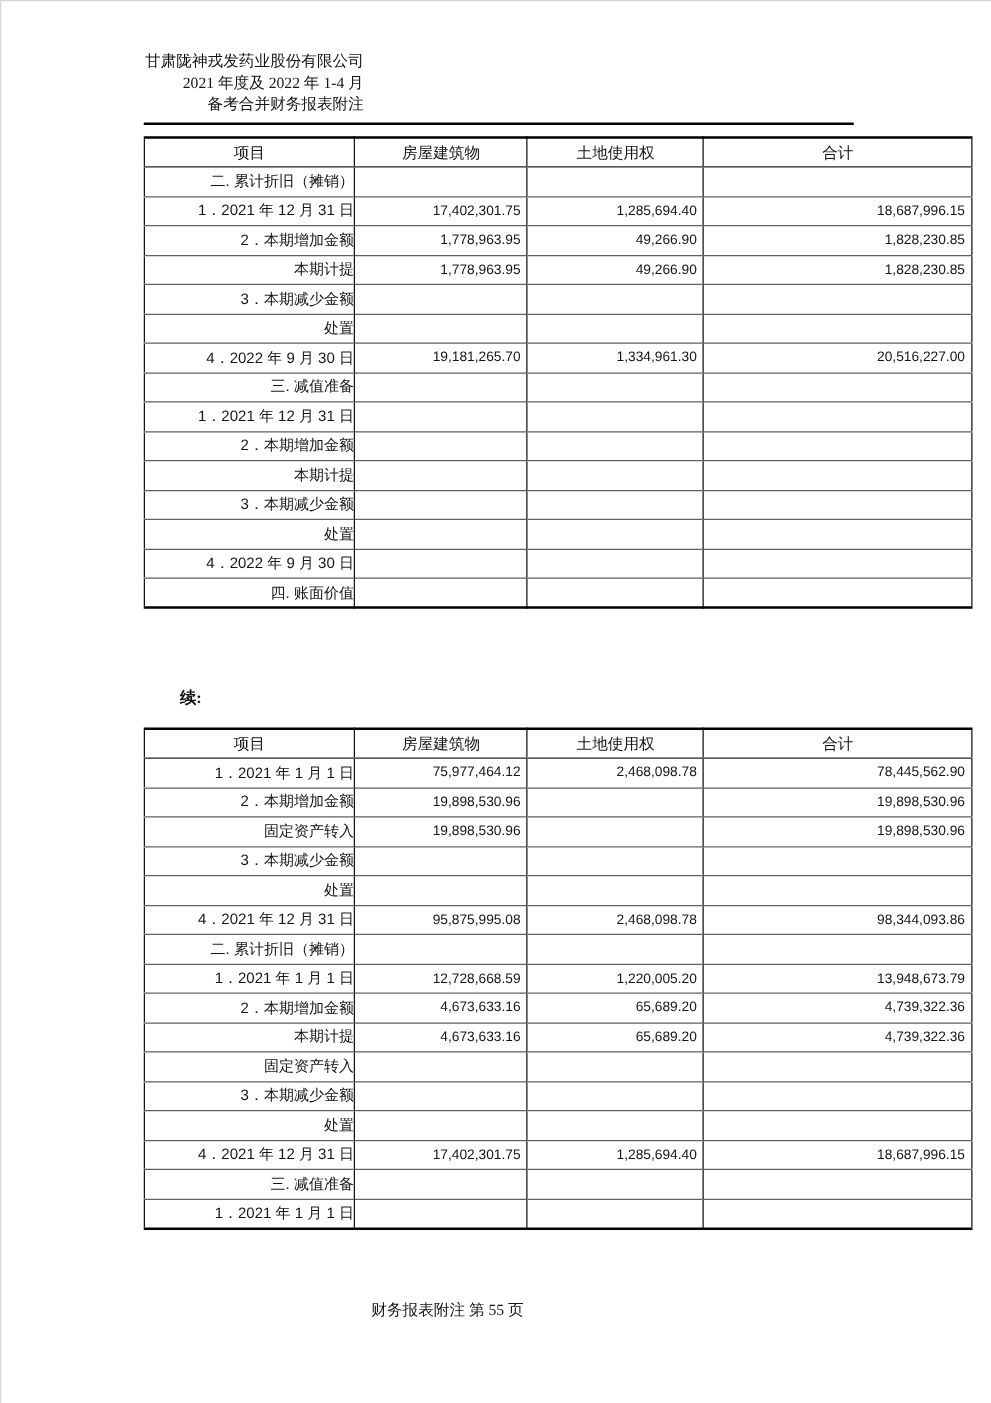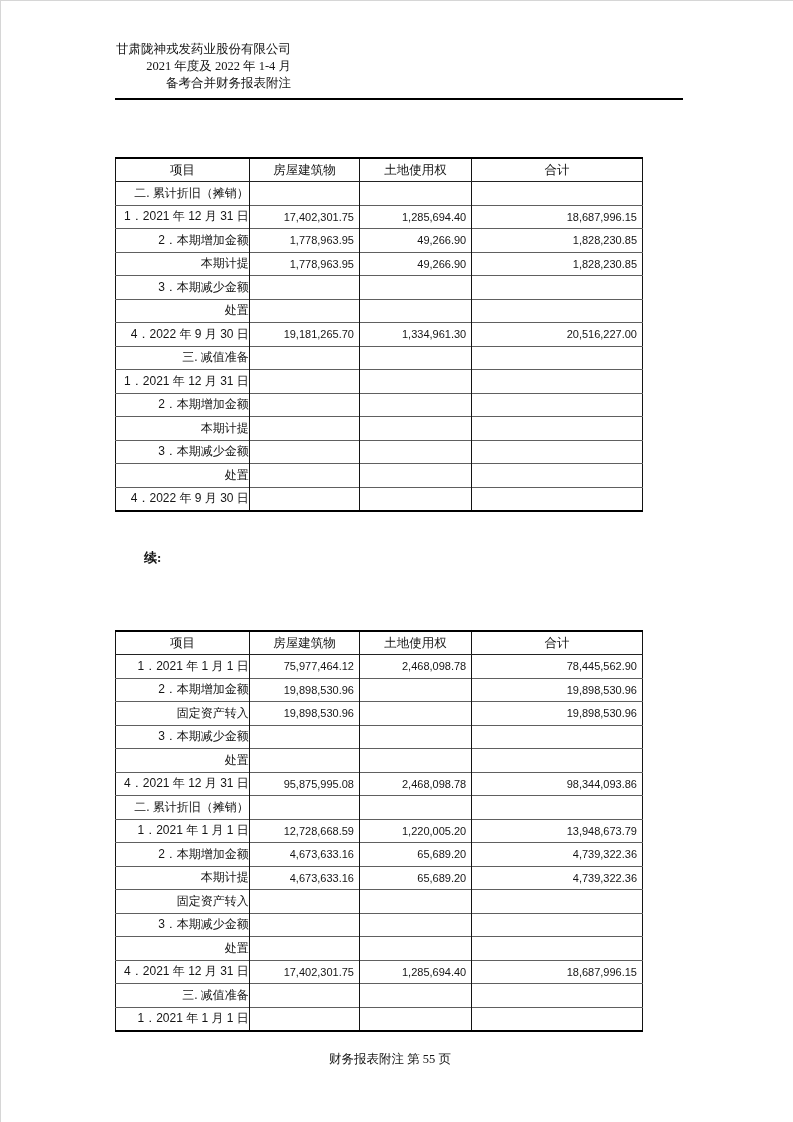--- a/index.html
+++ b/index.html
@@ -21,26 +21,25 @@
     white-space: nowrap;
     text-align: right;
   }
 
   .header-rule {
     position: absolute; left: 114px; top: 97px;
     width: 568px; height: 2px; background: #000;
   }
 
   table.data-table {
-    position: absolute; left: 114px; width: 528px;
+    position: absolute; left: 114px; width: 663px;
     border-collapse: collapse; table-layout: fixed;
     border: 1.5px solid #141414;
     border-top: 2.5px solid #000;
     border-bottom: 2.5px solid #000;
-    margin-top: 48px;
   }
   #table1 { top: 108px; }
   #table2 { top: 581px; }
 
   .data-table col.c0 { width: 25.4%; }
   .data-table col.c1 { width: 20.9%; }
   .data-table col.c2 { width: 21.3%; }
   .data-table col.c3 { width: 32.4%; }
 
   .data-table tr { height: 23.5px; }
@@ -66,22 +65,22 @@
     font-size: 11px; text-align: right; padding-right: 5px;
     white-space: nowrap;
   }
 
   .cont-label {
     position: absolute; left: 143px; top: 548px;
     font-size: 13px; font-weight: bold;
   }
 
   .doc-footer {
-    position: absolute; left: 130px; top: 1039px; width: 518px;
-    text-align: center; font-size: 12.5px; margin-top: 11px;
+    position: absolute; left: 98px; top: 1039px; width: 518px;
+    text-align: center; font-size: 12.5px;
   }
 </style>
 </head>
 <body>
 
 <div class="doc-header">
   <div>甘肃陇神戎发药业股份有限公司</div>
   <div>2021 年度及 2022 年 1-4 月</div>
   <div>备考合并财务报表附注</div>
 </div>
@@ -181,20 +180,26 @@
         <td class="num"></td>
         <td class="num"></td>
         <td class="num"></td>
       </tr>
       <tr>
         <td class="label">4．2022 年 9 月 30 日</td>
         <td class="num"></td>
         <td class="num"></td>
         <td class="num"></td>
       </tr>
+      <tr>
+        <td class="label section">四. 账面价值</td>
+        <td class="num"></td>
+        <td class="num"></td>
+        <td class="num"></td>
+      </tr>
     </tbody>
   </table>
 
 <div class="cont-label">续:</div>
 
 <table id="table2" class="data-table">
     <colgroup>
       <col class="c0">
       <col class="c1">
       <col class="c2">

